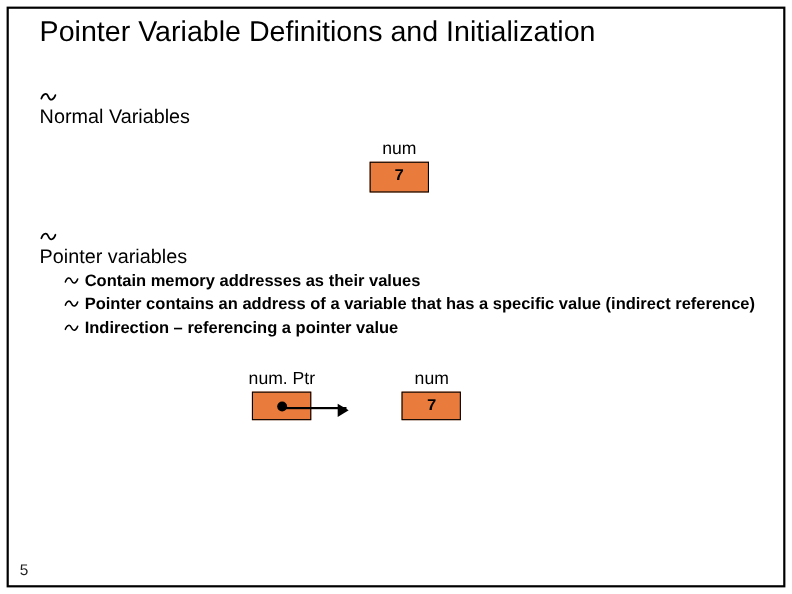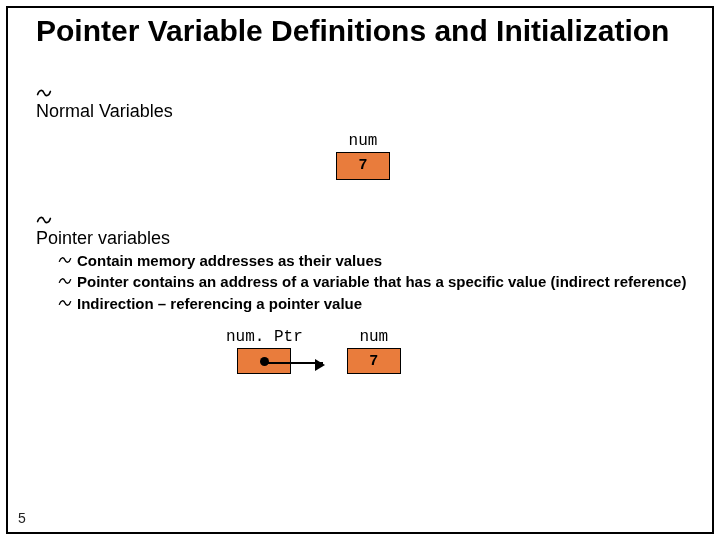--- a/index.html
+++ b/index.html
@@ -11,22 +11,22 @@
     color: #000;
     position: relative;
     overflow: hidden;
   }
   .slide-border {
     position: absolute;
     top: 6px; left: 6px; right: 6px; bottom: 6px;
     border: 2px solid #000;
   }
   .title {
-    font-size: 30px;
-    font-weight: bold;
+    font-size: 26px;
+    font-weight: normal;
     padding: 14px 36px 6px 36px;
     line-height: 1.15;
   }
   .content {
     padding: 14px 30px 0 36px;
   }
   .lvl1 {
     font-size: 18px;
     margin-top: 12px;
   }
@@ -59,42 +59,42 @@
     width: 14px; height: 12px; flex: 0 0 14px; margin-right: 5px; margin-top: 3px;
   }
   .section-gap { margin-top: 28px; }
 
   .diagram1 {
     margin: 10px auto 0 auto;
     width: 70px;
     text-align: center;
   }
   .box-label {
-    font-family: Liberation Mono, monospace;
+    font-family: Liberation Sans, sans-serif;
     font-size: 16px;
     margin-bottom: 2px;
   }
   .var-box {
     width: 54px; height: 28px;
     border: 1.5px solid #000;
     margin: 0 auto;
     display: flex;
     align-items: center;
     justify-content: center;
     font-family: "Courier New", monospace;
     font-weight: bold;
     font-size: 15px;
   }
   .var-box.orange { background: #e97c3c; }
 
   .diagram2 {
-    margin: 15px 0 0 190px;
+    margin: 28px 0 0 190px;
     display: flex;
     align-items: flex-start;
-    gap: 44px;
+    gap: 79px;
   }
   .dcol { text-align: center; }
   .ptr-box {
     width: 54px; height: 26px;
     border: 1.5px solid #000;
     background: #e97c3c;
     display: flex; align-items: center; justify-content: center;
     position: relative;
   }
   .dot {

